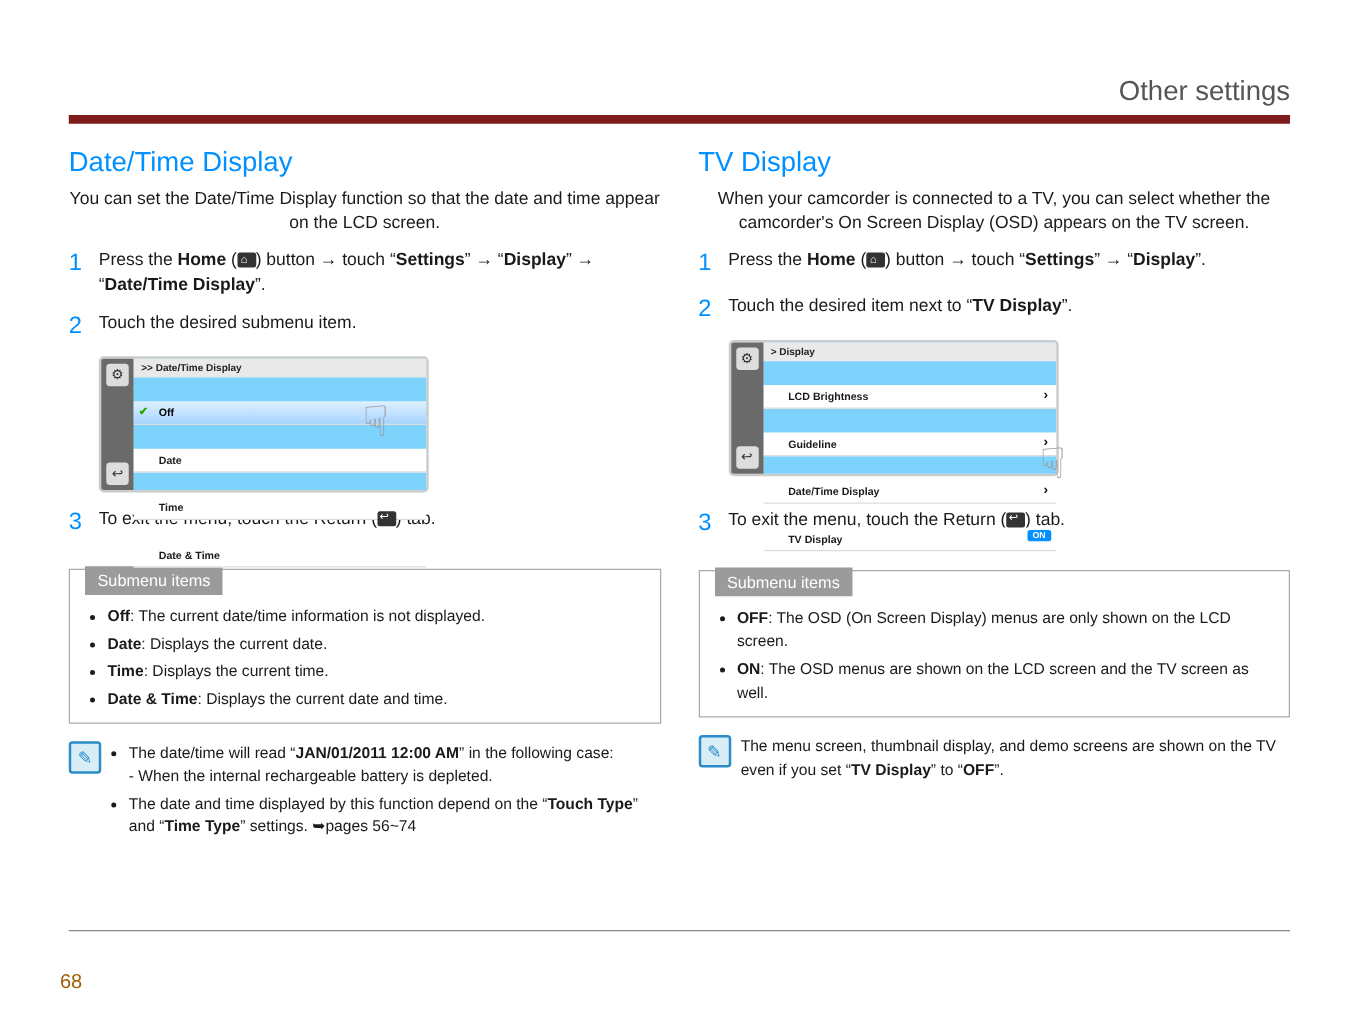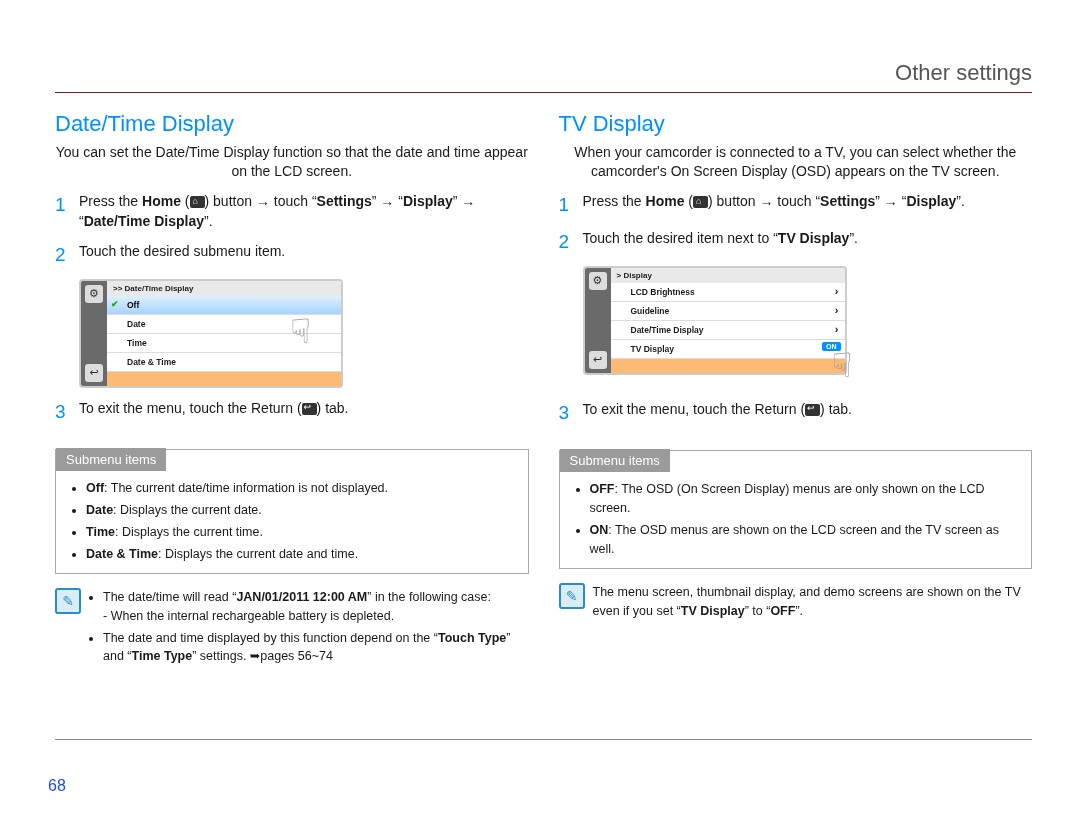--- a/index.html
+++ b/index.html
@@ -6,21 +6,21 @@
     font-family: Arial, Helvetica, sans-serif;
     margin: 0;
     padding: 60px 48px 40px 55px;
     color: #1a1a1a;
     width: 977px;
   }
   .page-header {
     text-align: right;
     font-size: 22px;
     color: #555;
-    border-bottom: 1px solid #7f1d1d;
+    border-bottom: 7px solid #7f1d1d;
     padding-bottom: 6px;
     margin-bottom: 18px;
   }
   .cols {
     display: flex;
     gap: 30px;
   }
   .col {
     flex: 1;
     min-width: 0;
@@ -42,52 +42,52 @@
     margin: 6px 0 6px 24px; position:relative; background:#f8f8f8;
   }
   .lcd-side {
     position:absolute; left:0; top:0; bottom:0; width:26px; background:#6a6a6a;
     border-top-left-radius:2px; border-bottom-left-radius:2px;
     display:flex; flex-direction:column; justify-content:space-between; align-items:center; padding:4px 0;
   }
   .lcd-side .gear, .lcd-side .back {
     width:18px;height:18px;border-radius:3px;background:#ddd;display:flex;align-items:center;justify-content:center;font-size:11px;color:#333;
   }
-  .lcd-body{ position:absolute; left:26px; right:0; top:0; bottom:0; background:#fdba74;}
+  .lcd-body{ position:absolute; left:26px; right:0; top:0; bottom:0; background:#7dd3fc;}
   .lcd-crumb{ font-size:8px; font-weight:bold; color:#222; padding:3px 6px; background:#e9e9e9;}
-  .lcd-row{ font-size:8.5px; font-weight:bold; padding:4px 20px; border-bottom:1px solid #ddd; background:#fff; position:relative;}
+  .lcd-row{ font-size:8.5px; font-weight:bold; padding:4px 20px; border-bottom:1px solid #ddd; background:#fff; position:relative;margin-top:19px;}
   .lcd-row.hl{ background:linear-gradient(#dff0ff,#a7d4ff); color:#000;}
   .lcd-row .chk{position:absolute;left:4px;top:3px;color:#2a0;font-size:9px;}
   .lcd-row .chev{position:absolute;right:6px;top:2px;color:#111;font-size:11px;font-weight:bold;}
   .lcd-row .badge-on{position:absolute;right:4px;top:2px;background:#0090ff;color:#fff;font-size:7px;padding:1px 4px;border-radius:2px;}
   .hand{position:absolute; right:30px; top:30px; font-size:34px; color:#999; pointer-events:none;}
   .hand2{position:absolute; right:-8px; bottom:-12px; font-size:34px; color:#999;}
 
   .subpanel{
     border:1px solid #aaa; margin:24px 0 14px 0;
   }
   .subpanel-title{
     display:inline-block; background:#9b9b9b; color:#fff; font-size:13px; padding:4px 10px;
-    margin-top:-12px; margin-left:0;
+    margin-top:-12px; margin-left:12px;
   }
   .subpanel ul{ margin:8px 16px 10px 30px; padding:0; font-size:12.5px; line-height:1.5;}
   .subpanel li{ margin-bottom:3px;}
 
   .note{ display:flex; gap:8px; font-size:12.5px; line-height:1.45; margin-top:12px;}
   .note-icon{ width:22px;height:22px;flex-shrink:0;border:2px solid #2a8cc9;color:#2a8cc9;display:flex;align-items:center;justify-content:center;font-size:14px;border-radius:3px;background:#d9edf7;}
   .note ul{margin:0 0 0 14px;padding:0;}
   .note li{margin-bottom:4px;}
 
   .inline-icon{
     display:inline-block; width:15px;height:12px;background:#333;border-radius:2px;vertical-align:middle;position:relative;
   }
   .inline-icon.home::after{content:"⌂";position:absolute;color:#fff;font-size:9px;left:3px;top:-1px;}
   .inline-icon.ret::after{content:"↩";position:absolute;color:#fff;font-size:9px;left:2px;top:-2px;}
 
-  .page-num{ position:absolute; left:48px; bottom:30px; font-size:16px; color:#1d4ed8;}
+  .page-num{ position:absolute; left:48px; bottom:30px; font-size:16px; color:#a16207;}
   .footer-rule{border:none;border-top:1px solid #888;margin-top:70px;}
 </style>
 </head>
 <body>
 
 <div class="page-header">Other settings</div>
 
 <div class="cols">
 
   <div class="col">

